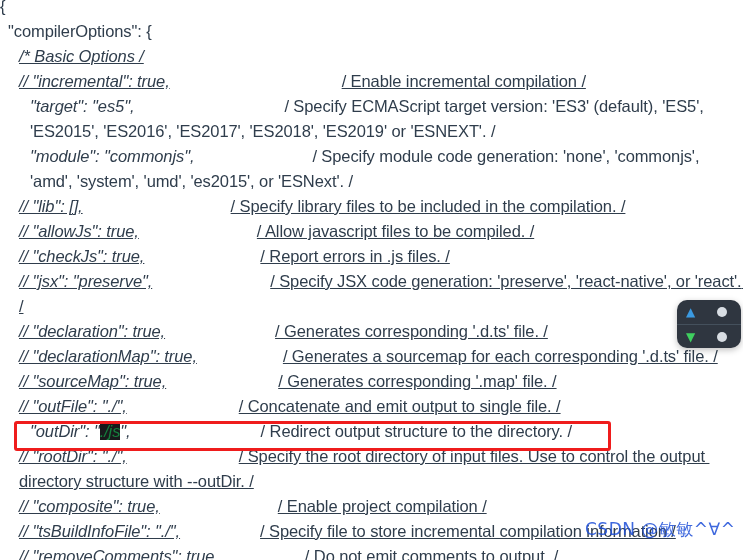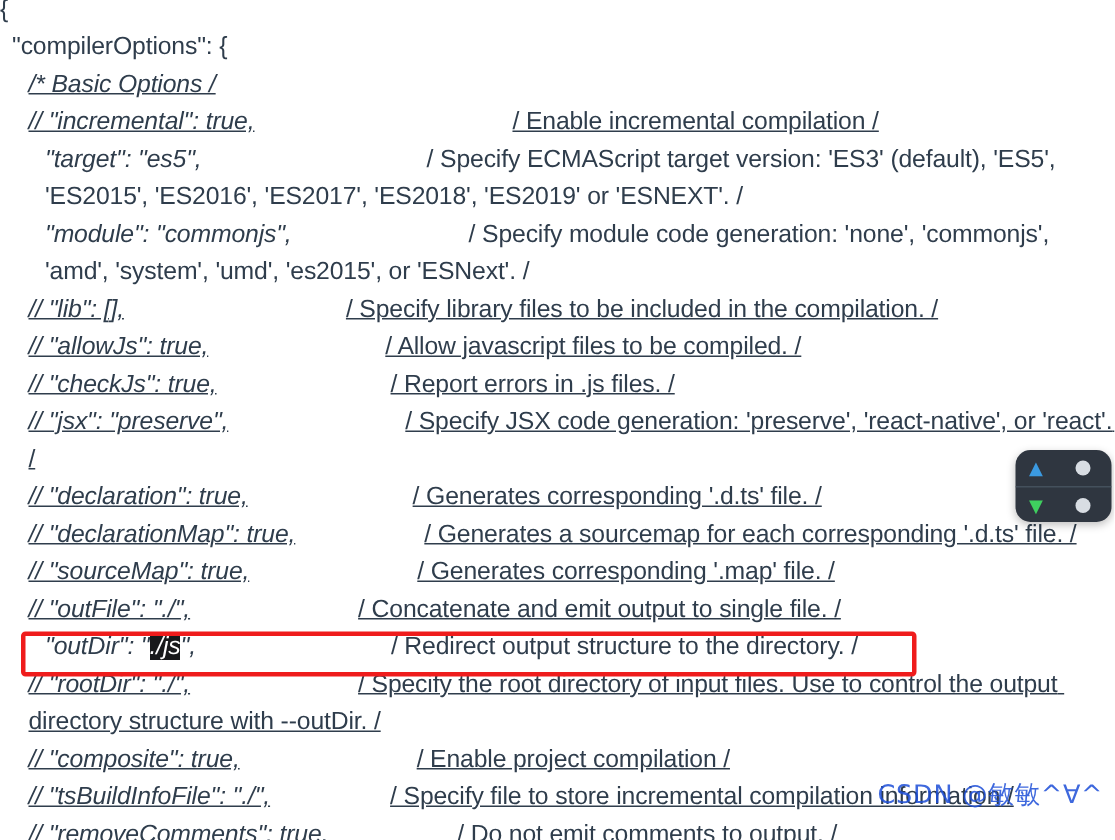--- a/index.html
+++ b/index.html
@@ -52,21 +52,21 @@
   .ind2 { padding-left: 19px; text-decoration: underline; }
   .ind3 { padding-left: 30px; }
 
   .kstr { font-style: italic; }
   .cmt  { font-style: normal; }
   .plain { font-style: normal; }
 
   
   .sel {
     background: #18191b;
-    color: #ffffff;
+    color: #15803d;
     font-style: italic;
     padding: 0 0px;
   }
 
   
   #annotation-box {
     position: absolute;
     left: 14px;
     top: 421px;
     width: 597px;

